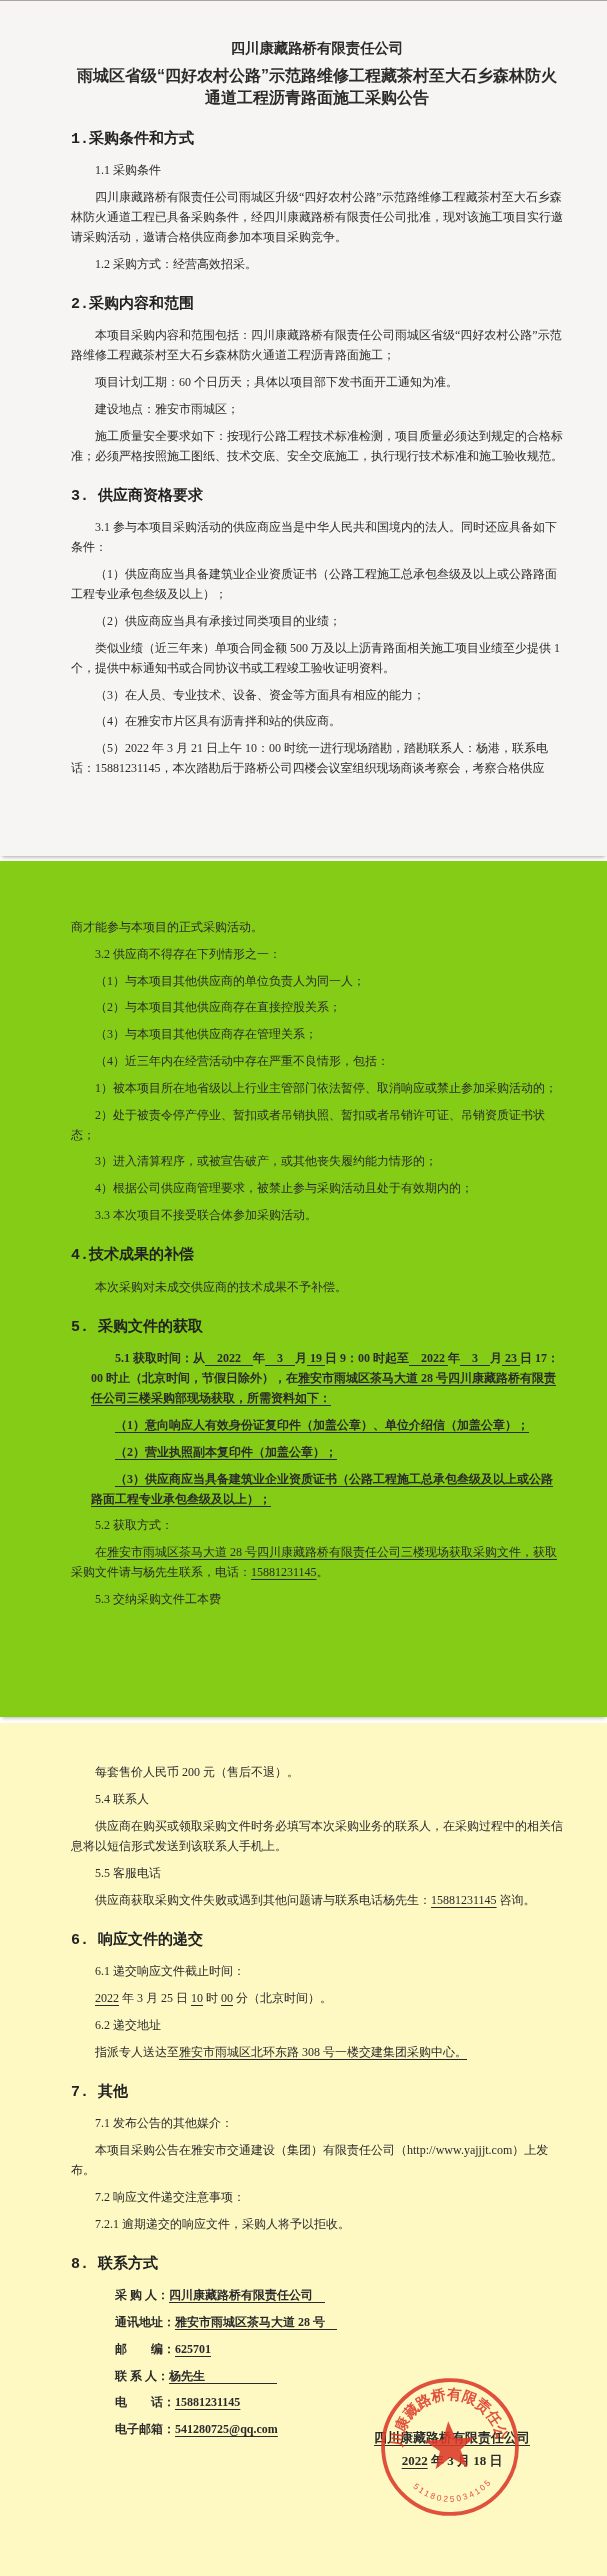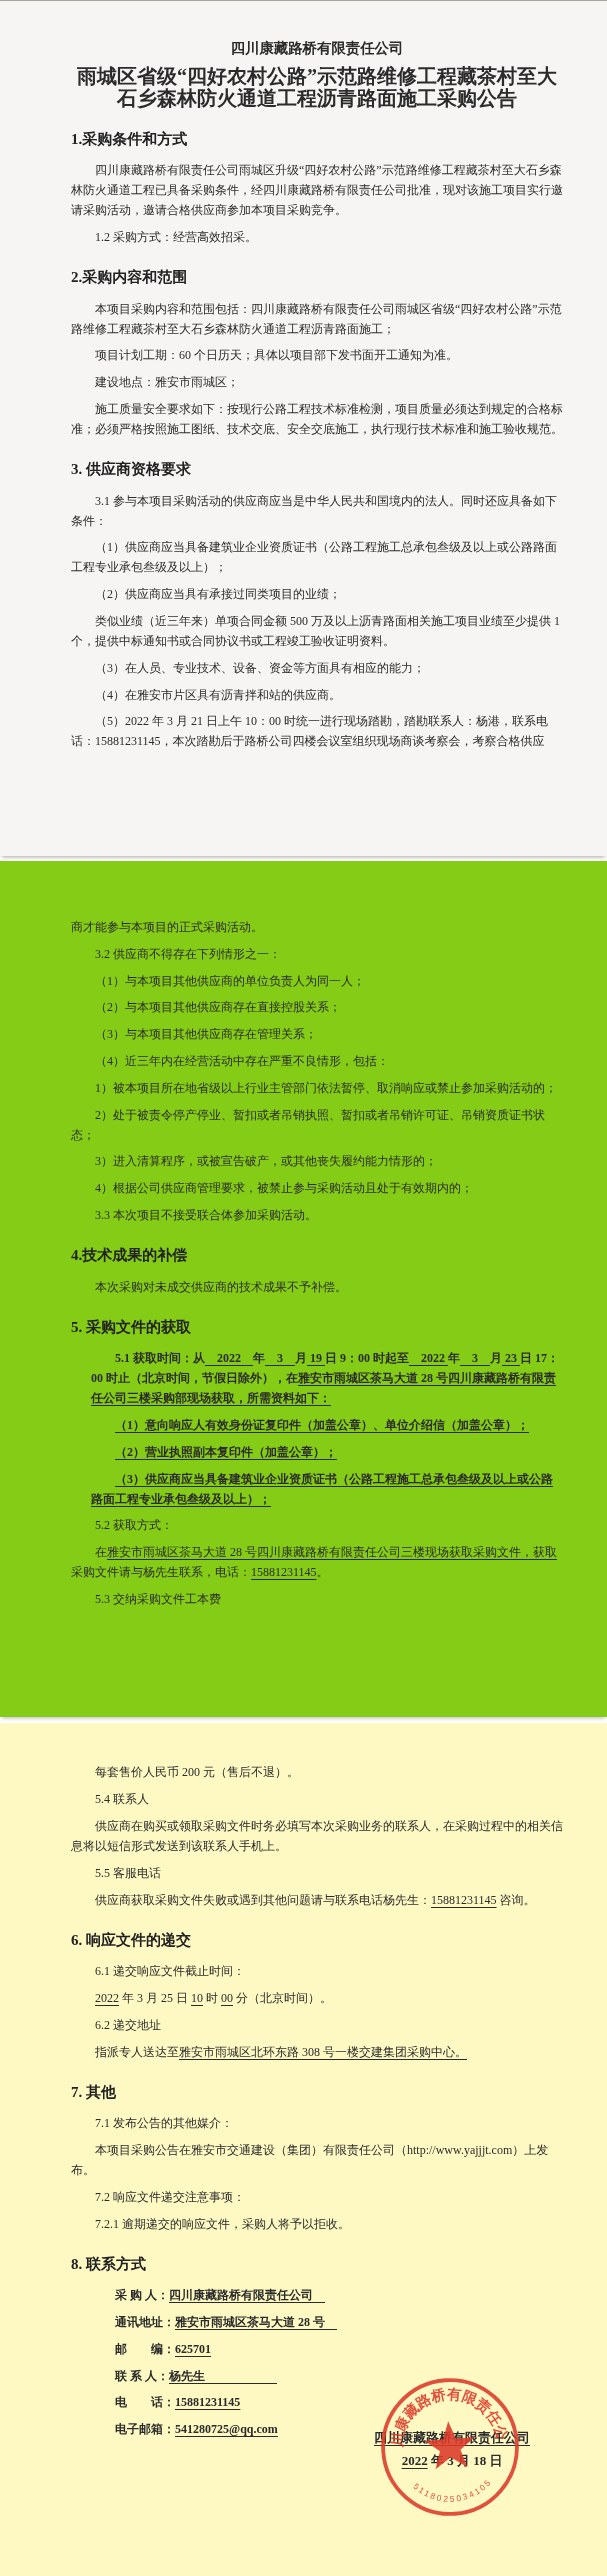--- a/index.html
+++ b/index.html
@@ -9,23 +9,23 @@
         padding:36px 44px 15px 71px;overflow:hidden;}
   .page-1{height:856px;border-top:1.5px solid #a9a59e;box-shadow:0 3px 3.8px -2.3px rgba(60,55,50,.45);}
   .page-2{height:856px;margin-top:5.3px;box-shadow:0 3px 3.8px -2.3px rgba(60,55,50,.35);background:#84cc16;}
   .page-3{height:853px;margin-top:5.3px;background:#fef9c3;padding-top:33px;}
   .page-2{padding-top:49px;}
   .blk{font-size:12px;line-height:20px;margin:6.8px 0;}
   .blk.p{text-indent:2em;}
   .blk.p.noindent{text-indent:0;}
   .blk.title{font-family:"Liberation Sans","DejaVu Sans",sans-serif;font-weight:bold;
              font-size:14.4px;text-align:center;text-indent:0;margin:0 0 4.6px 0;line-height:23px;}
-  .blk.subtitle{font-family:Liberation Serif, serif;font-weight:bold;
-             font-size:20px;text-align:center;text-indent:0;margin:0 0 7.6px 0;line-height:22px;}
-  .blk.h1{font-family:Liberation Serif, serif;font-weight:bold;
+  .blk.subtitle{font-family:Liberation Sans, sans-serif;font-weight:bold;
+             font-size:16px;text-align:center;text-indent:0;margin:0 0 7.6px 0;line-height:22px;}
+  .blk.h1{font-family:Liberation Mono, monospace;font-weight:bold;
           font-size:15px;text-indent:0;margin:20px 0 10.6px 0;line-height:21px;color:#222;}
   .blk.bold{font-weight:bold;margin-left:20px;}
   .blk .u{text-decoration:underline;text-underline-offset:3px;}
   .blk .b{font-weight:normal;}
   .signoff{position:absolute;left:319px;top:703px;width:266px;text-align:center;z-index:1;}
   .signoff .company{font-size:13px;font-weight:bold;text-decoration:underline;
                     text-underline-offset:3px;line-height:23px;}
   .signoff .date{font-size:13px;font-weight:bold;line-height:24px;}
   .signoff .date .u{text-decoration:underline;text-underline-offset:3px;}
   .stamp{position:absolute;left:377px;top:651px;width:146px;height:146px;z-index:2;
@@ -34,20 +34,21 @@
 </head>
 <body>
 
 <div class="doc">
 
   <div class="page page-1">
     <div class="content">
         <div class="blk title"><span>四川康藏路桥有限责任公司</span></div>
         <div class="blk subtitle"><span>雨城区省级“四好农村公路”示范路维修工程藏茶村至大石乡森林防火通道工程沥青路面施工采购公告</span></div>
         <div class="blk h1"><span>1.采购条件和方式</span></div>
+        <div class="blk p"><span>1.1 采购条件</span></div>
         <div class="blk p"><span>四川康藏路桥有限责任公司雨城区升级“四好农村公路”示范路维修工程藏茶村至大石乡森林防火通道工程已具备采购条件，经四川康藏路桥有限责任公司批准，现对该施工项目实行邀请采购活动，邀请合格供应商参加本项目采购竞争。</span></div>
         <div class="blk p"><span>1.2 采购方式：经营高效招采。</span></div>
         <div class="blk h1"><span>2.采购内容和范围</span></div>
         <div class="blk p"><span>本项目采购内容和范围包括：四川康藏路桥有限责任公司雨城区省级“四好农村公路”示范路维修工程藏茶村至大石乡森林防火通道工程沥青路面施工；</span></div>
         <div class="blk p"><span>项目计划工期：60 个日历天；具体以项目部下发书面开工通知为准。</span></div>
         <div class="blk p"><span>建设地点：雅安市雨城区；</span></div>
         <div class="blk p"><span>施工质量安全要求如下：按现行公路工程技术标准检测，项目质量必须达到规定的合格标准；必须严格按照施工图纸、技术交底、安全交底施工，执行现行技术标准和施工验收规范。</span></div>
         <div class="blk h1"><span>3. 供应商资格要求</span></div>
         <div class="blk p"><span>3.1 参与本项目采购活动的供应商应当是中华人民共和国境内的法人。同时还应具备如下条件：</span></div>
         <div class="blk p"><span>（1）供应商应当具备建筑业企业资质证书（公路工程施工总承包叁级及以上或公路路面工程专业承包叁级及以上）；</span></div>

